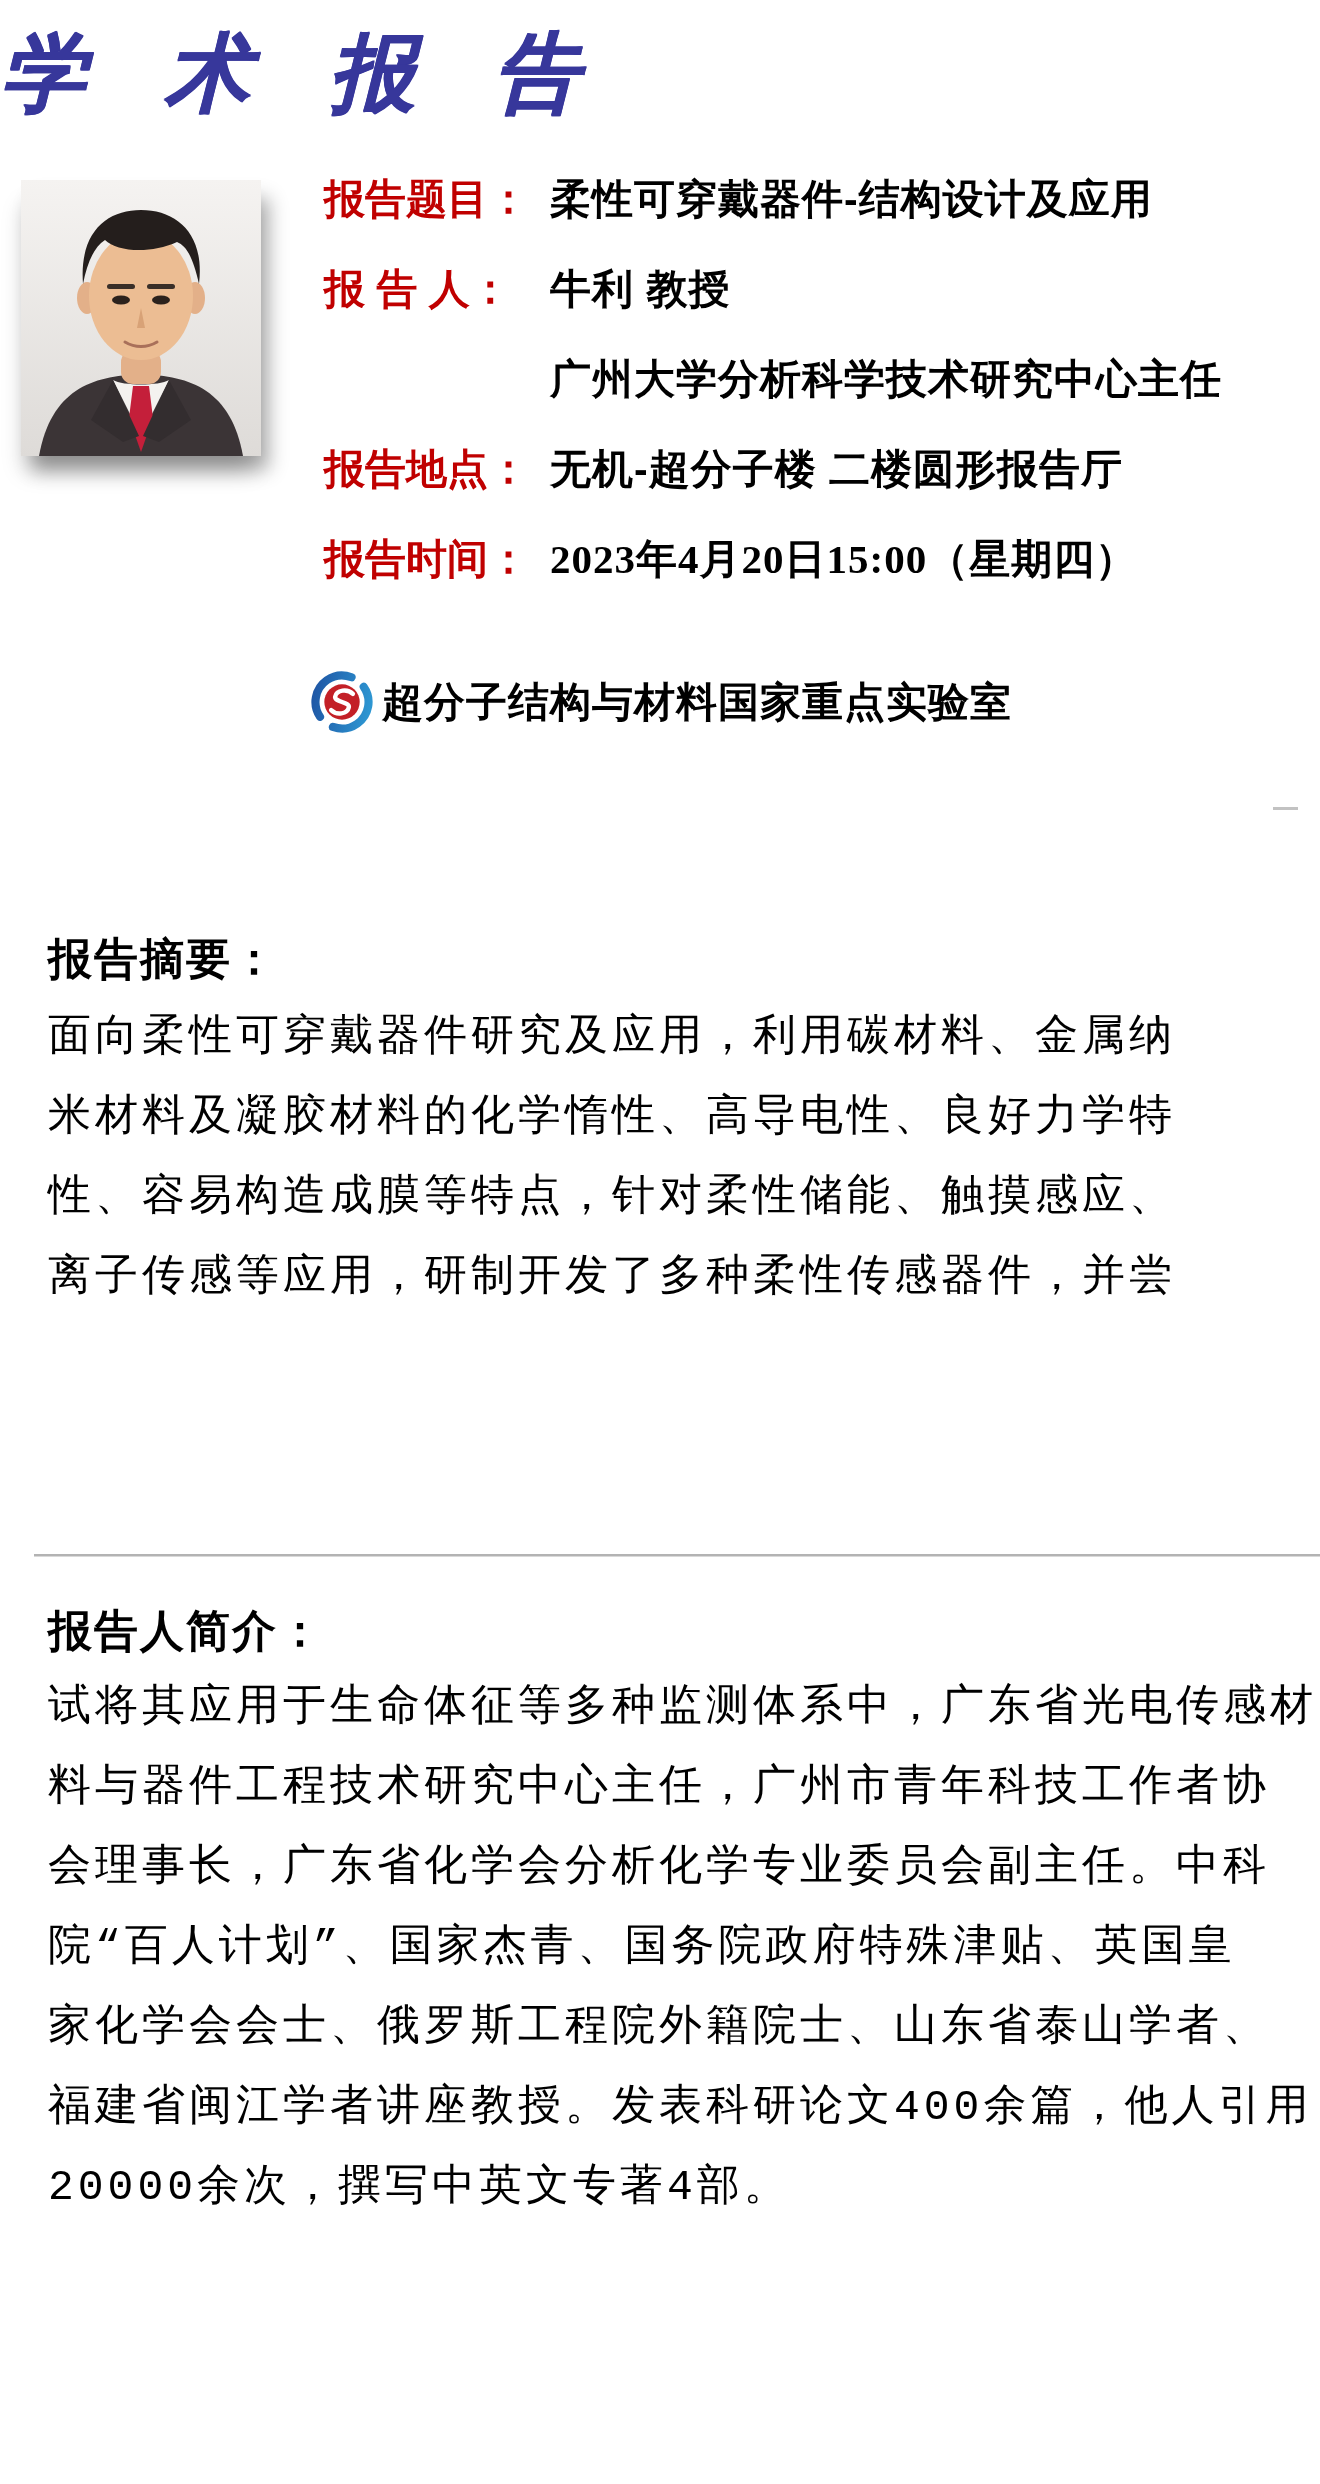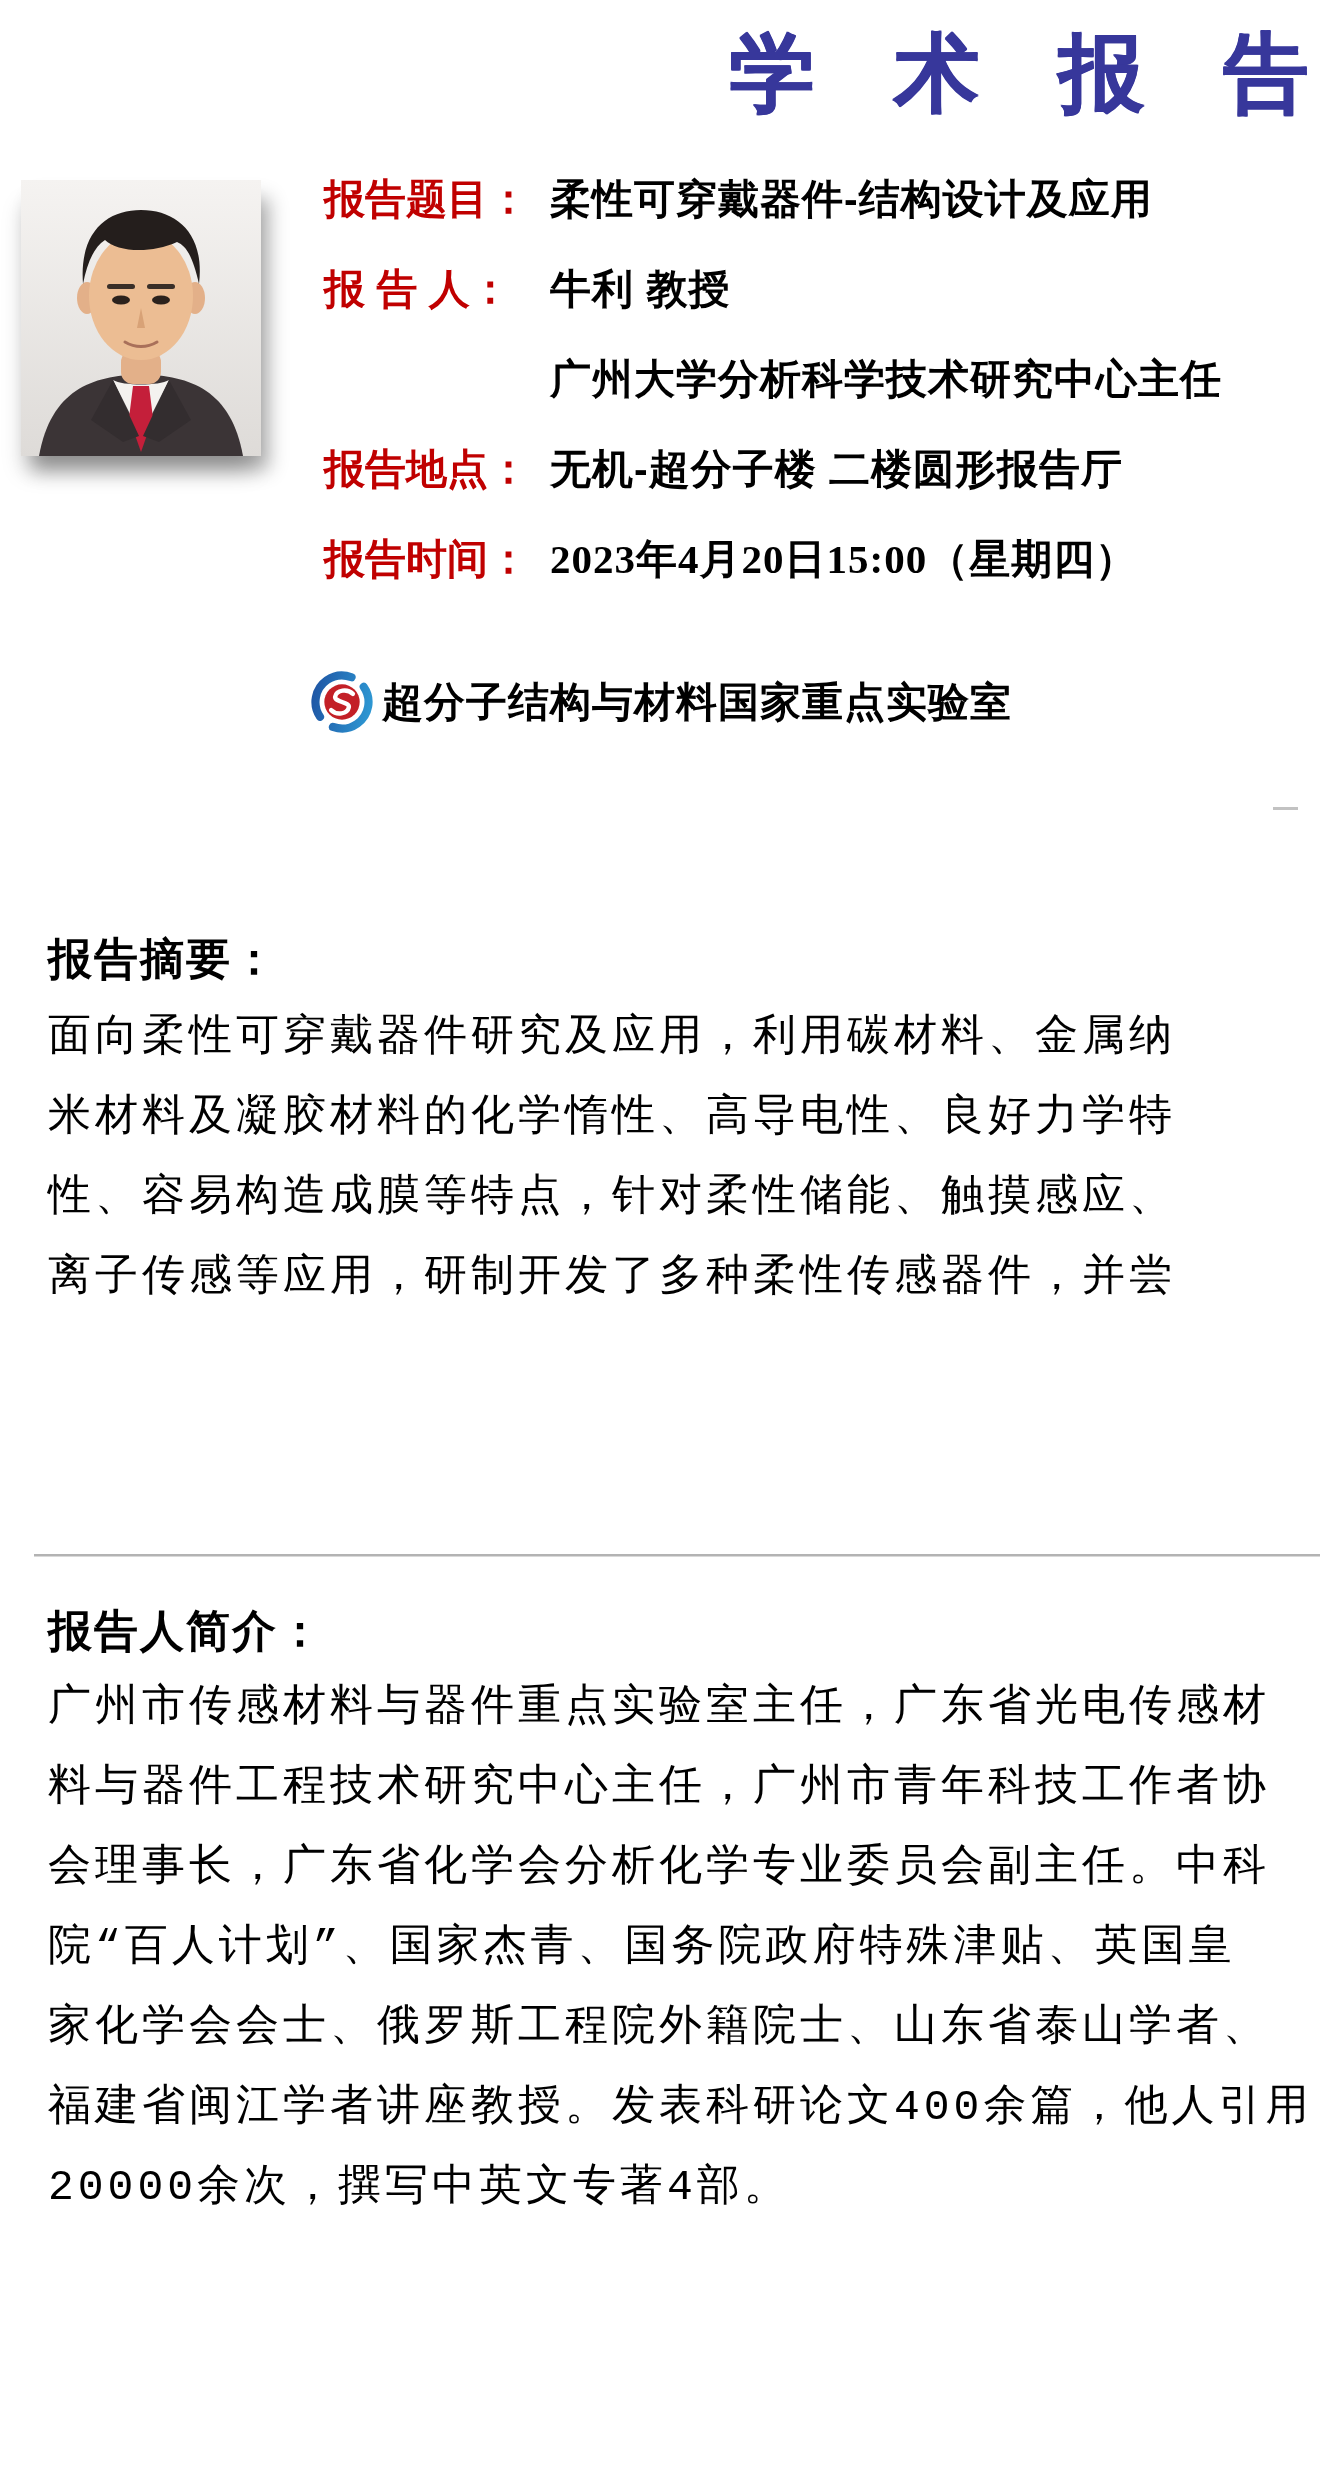--- a/index.html
+++ b/index.html
@@ -15,28 +15,29 @@
     overflow: hidden;
     font-family: "Liberation Sans", sans-serif;
   }
 
   
   .poster-title {
     position: absolute;
     top: 16px;
     left: 0;
     width: 100%;
-    text-align: right;
+    text-align: left;
     font-size: 85px;
     font-weight: 900;
     letter-spacing: 12px;
     word-spacing: 26px;
     color: #37379B;
     text-shadow: 1px 0 0 #37379B, 0 1px 0 #37379B, 1px 1px 0 #37379B;
     font-family: "DejaVu Sans", "Liberation Sans", sans-serif;
+    font-style: italic;
   }
 
   
   .photo-frame {
     position: absolute;
     left: 21px;
     top: 180px;
     width: 240px;
     height: 276px;
     box-shadow: 10px 16px 18px -2px rgba(0,0,0,0.30), -2px 20px 22px -6px rgba(0,0,0,0.22);
@@ -243,21 +244,21 @@
       <div class="line">面向柔性可穿戴器件研究及应用，利用碳材料、金属纳</div>
       <div class="line">米材料及凝胶材料的化学惰性、高导电性、良好力学特</div>
       <div class="line">性、容易构造成膜等特点，针对柔性储能、触摸感应、</div>
       <div class="line">离子传感等应用，研制开发了多种柔性传感器件，并尝</div>
     </div>
 
   <div class="section-divider"></div>
 
   <div class="section-heading bio-heading">报告人简介：</div>
   <div class="body-block bio-body">
-      <div class="line">广州市传感材料与器件重点实验室主任，广东省光电传感材</div>
+      <div class="line">试将其应用于生命体征等多种监测体系中，广东省光电传感材</div>
       <div class="line">料与器件工程技术研究中心主任，广州市青年科技工作者协</div>
       <div class="line">会理事长，广东省化学会分析化学专业委员会副主任。中科</div>
       <div class="line">院“百人计划”、国家杰青、国务院政府特殊津贴、英国皇</div>
       <div class="line">家化学会会士、俄罗斯工程院外籍院士、山东省泰山学者、</div>
       <div class="line">福建省闽江学者讲座教授。发表科研论文400余篇，他人引用</div>
       <div class="line">20000余次，撰写中英文专著4部。</div>
     </div>
 
 </div>
 

